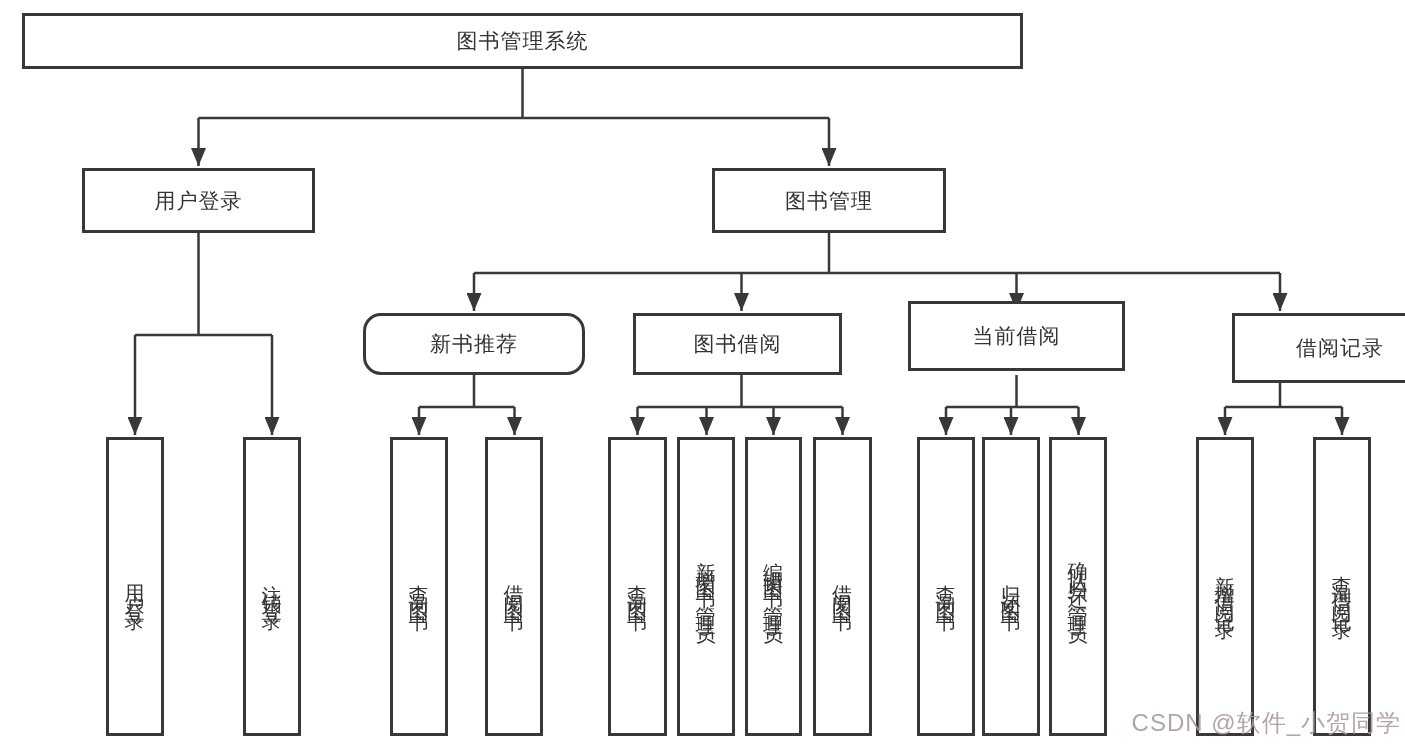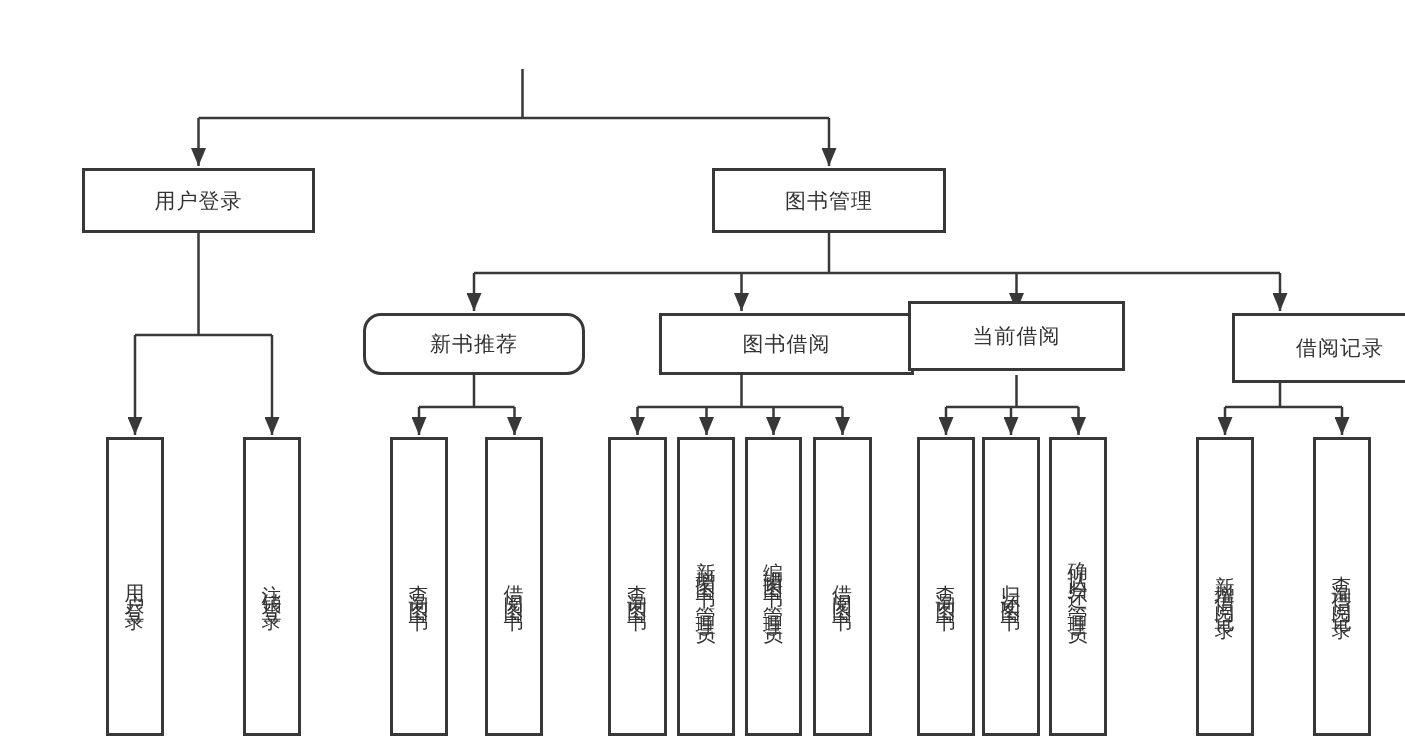--- a/index.html
+++ b/index.html
@@ -101,32 +101,35 @@
     <path d="M1016.5 375 V407 M946 407 H1078.5"></path>
     <path d="M946 407 V435" marker-end="url(#arrowhead)"></path>
     <path d="M1011 407 V435" marker-end="url(#arrowhead)"></path>
     <path d="M1078.5 407 V435" marker-end="url(#arrowhead)"></path>
 
     <path d="M1280 375 V407 M1225 407 H1342"></path>
     <path d="M1225 407 V435" marker-end="url(#arrowhead)"></path>
     <path d="M1342 407 V435" marker-end="url(#arrowhead)"></path>
   </svg>
 
+  <div class="node" style="left:22px; top:13px; width:1001px; height:56px;">
+    <span>图书管理系统</span>
+  </div>
 
   <div class="node" style="left:82px; top:168px; width:233px; height:65px;">
     <span>用户登录</span>
   </div>
   <div class="node" style="left:712px; top:168px; width:234px; height:65px;justify-content:center;">
     <span>图书管理</span>
   </div>
 
   <div class="node" style="left:363px; top:313px; width:222px; height:62px;border-radius:18px;">
     <span>新书推荐</span>
   </div>
-  <div class="node" style="left:633px; top:313px; width:255px; height:62px;margin-left:26px;">
+  <div class="node" style="left:633px; top:313px; width:209px; height:62px;">
     <span>图书借阅</span>
   </div>
   <div class="node" style="left:908px; top:301px; width:217px; height:70px;">
     <span>当前借阅</span>
   </div>
   <div class="node" style="left:1232px; top:313px; width:216px; height:70px;">
     <span>借阅记录</span>
   </div>
 
   <div class="node leaf" style="left:106px;">
@@ -166,13 +169,14 @@
     <span class="vtext">确认归还（管理员）</span>
   </div>
 
   <div class="node leaf" style="left:1196px;">
     <span class="vtext">新增借阅记录</span>
   </div>
   <div class="node leaf" style="left:1313px;">
     <span class="vtext">查询借阅记录</span>
   </div>
 
+  <div id="watermark">CSDN @软件_小贺同学</div>
 </div>
 
 </body></html>

